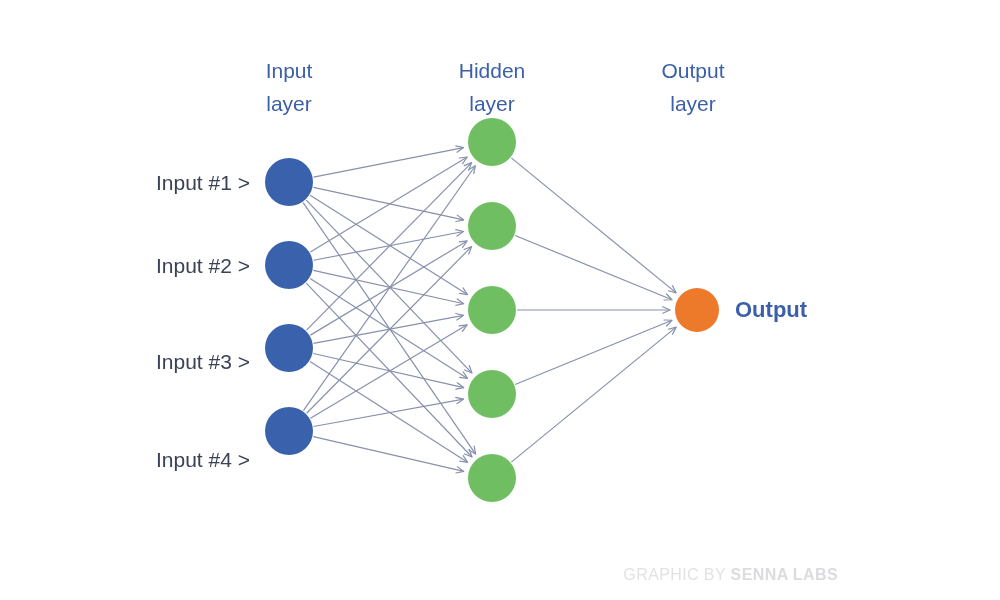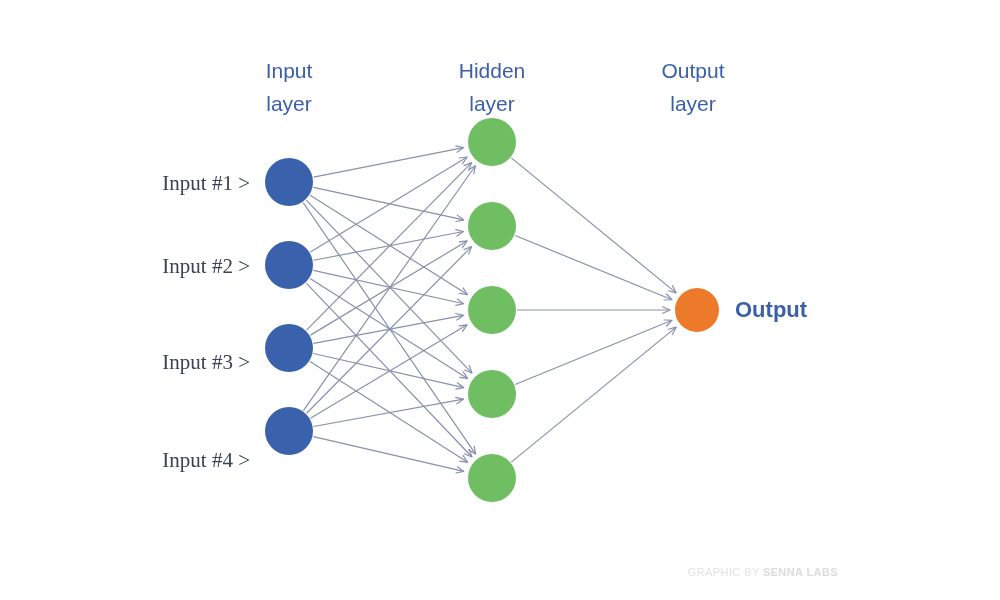--- a/index.html
+++ b/index.html
@@ -33,21 +33,21 @@
   #title-hidden { left: 422px; top: 54px; width: 140px; }
   #title-output { left: 623px; top: 54px; width: 140px; }
 
   .input-label {
     position: absolute;
     right: 750px;
     text-align: right;
     color: #3a4256;
     font-size: 21px;
     line-height: 24px;
-    font-family: Liberation Serif, serif;
+    font-family: Liberation Sans, sans-serif;
     white-space: nowrap;
   }
   #in-label-0 { top: 171px; }
   #in-label-1 { top: 254px; }
   #in-label-2 { top: 350px; }
   #in-label-3 { top: 420px; margin-top: 28px; }
 
   #output-label {
     position: absolute;
     left: 735px;
@@ -59,21 +59,21 @@
     white-space: nowrap;
   }
 
   #credit {
     position: absolute;
     left: 0;
     right: 162px;
     top: 566px;
     text-align: right;
     color: #e2e2e4;
-    font-size: 11px;
+    font-size: 16px;
     letter-spacing: 0.4px;
     font-family: "Liberation Sans", sans-serif;
     white-space: nowrap;
   }
   #credit .brand { font-weight: bold; color: #dcdcdf; }
 </style>
 </head>
 <body>
 
 <svg id="canvas" viewBox="0 0 1000 600">

